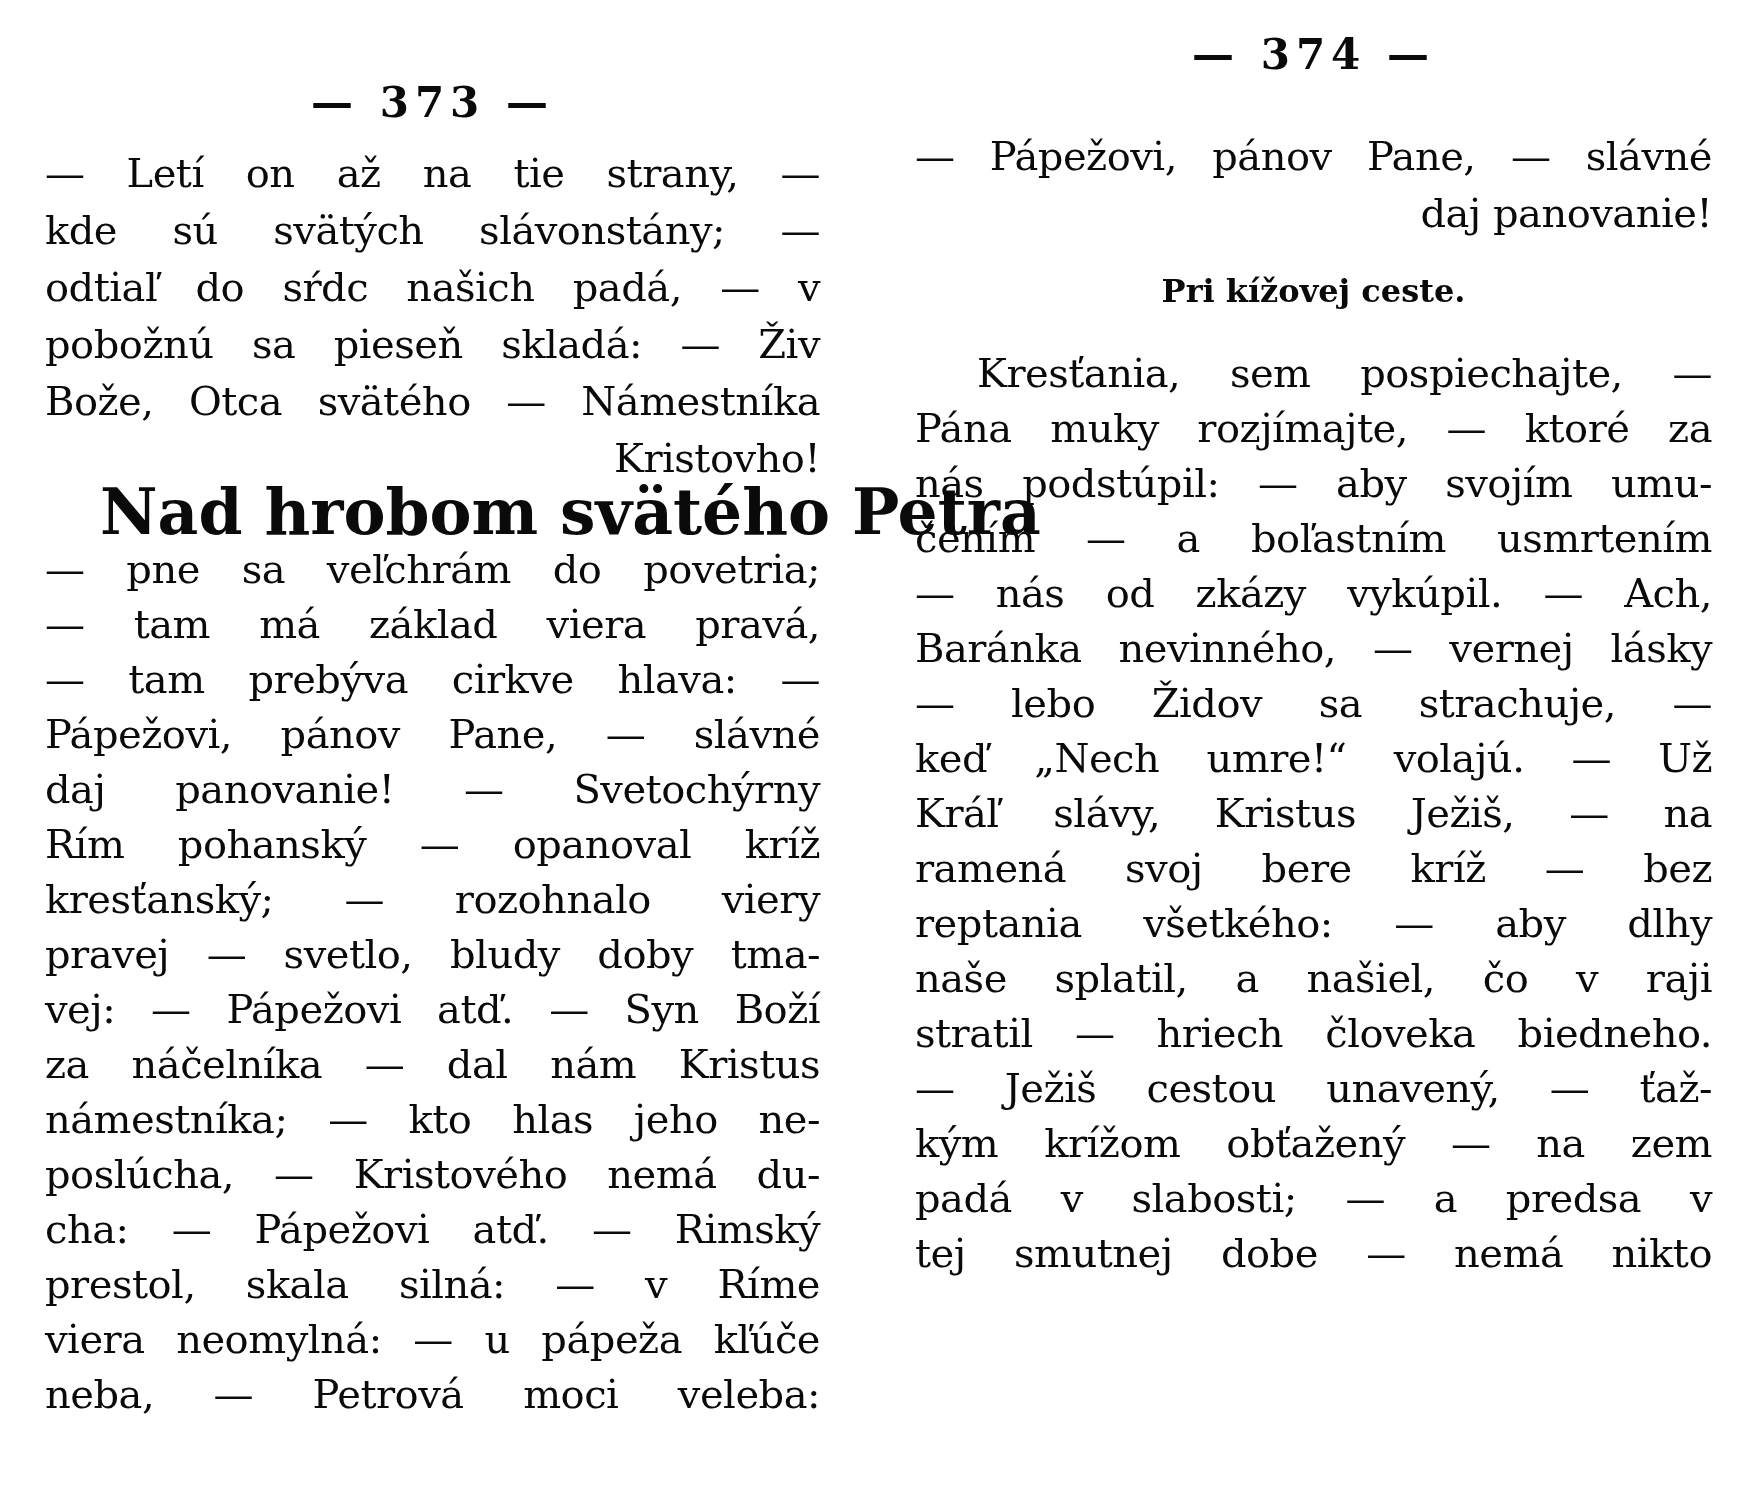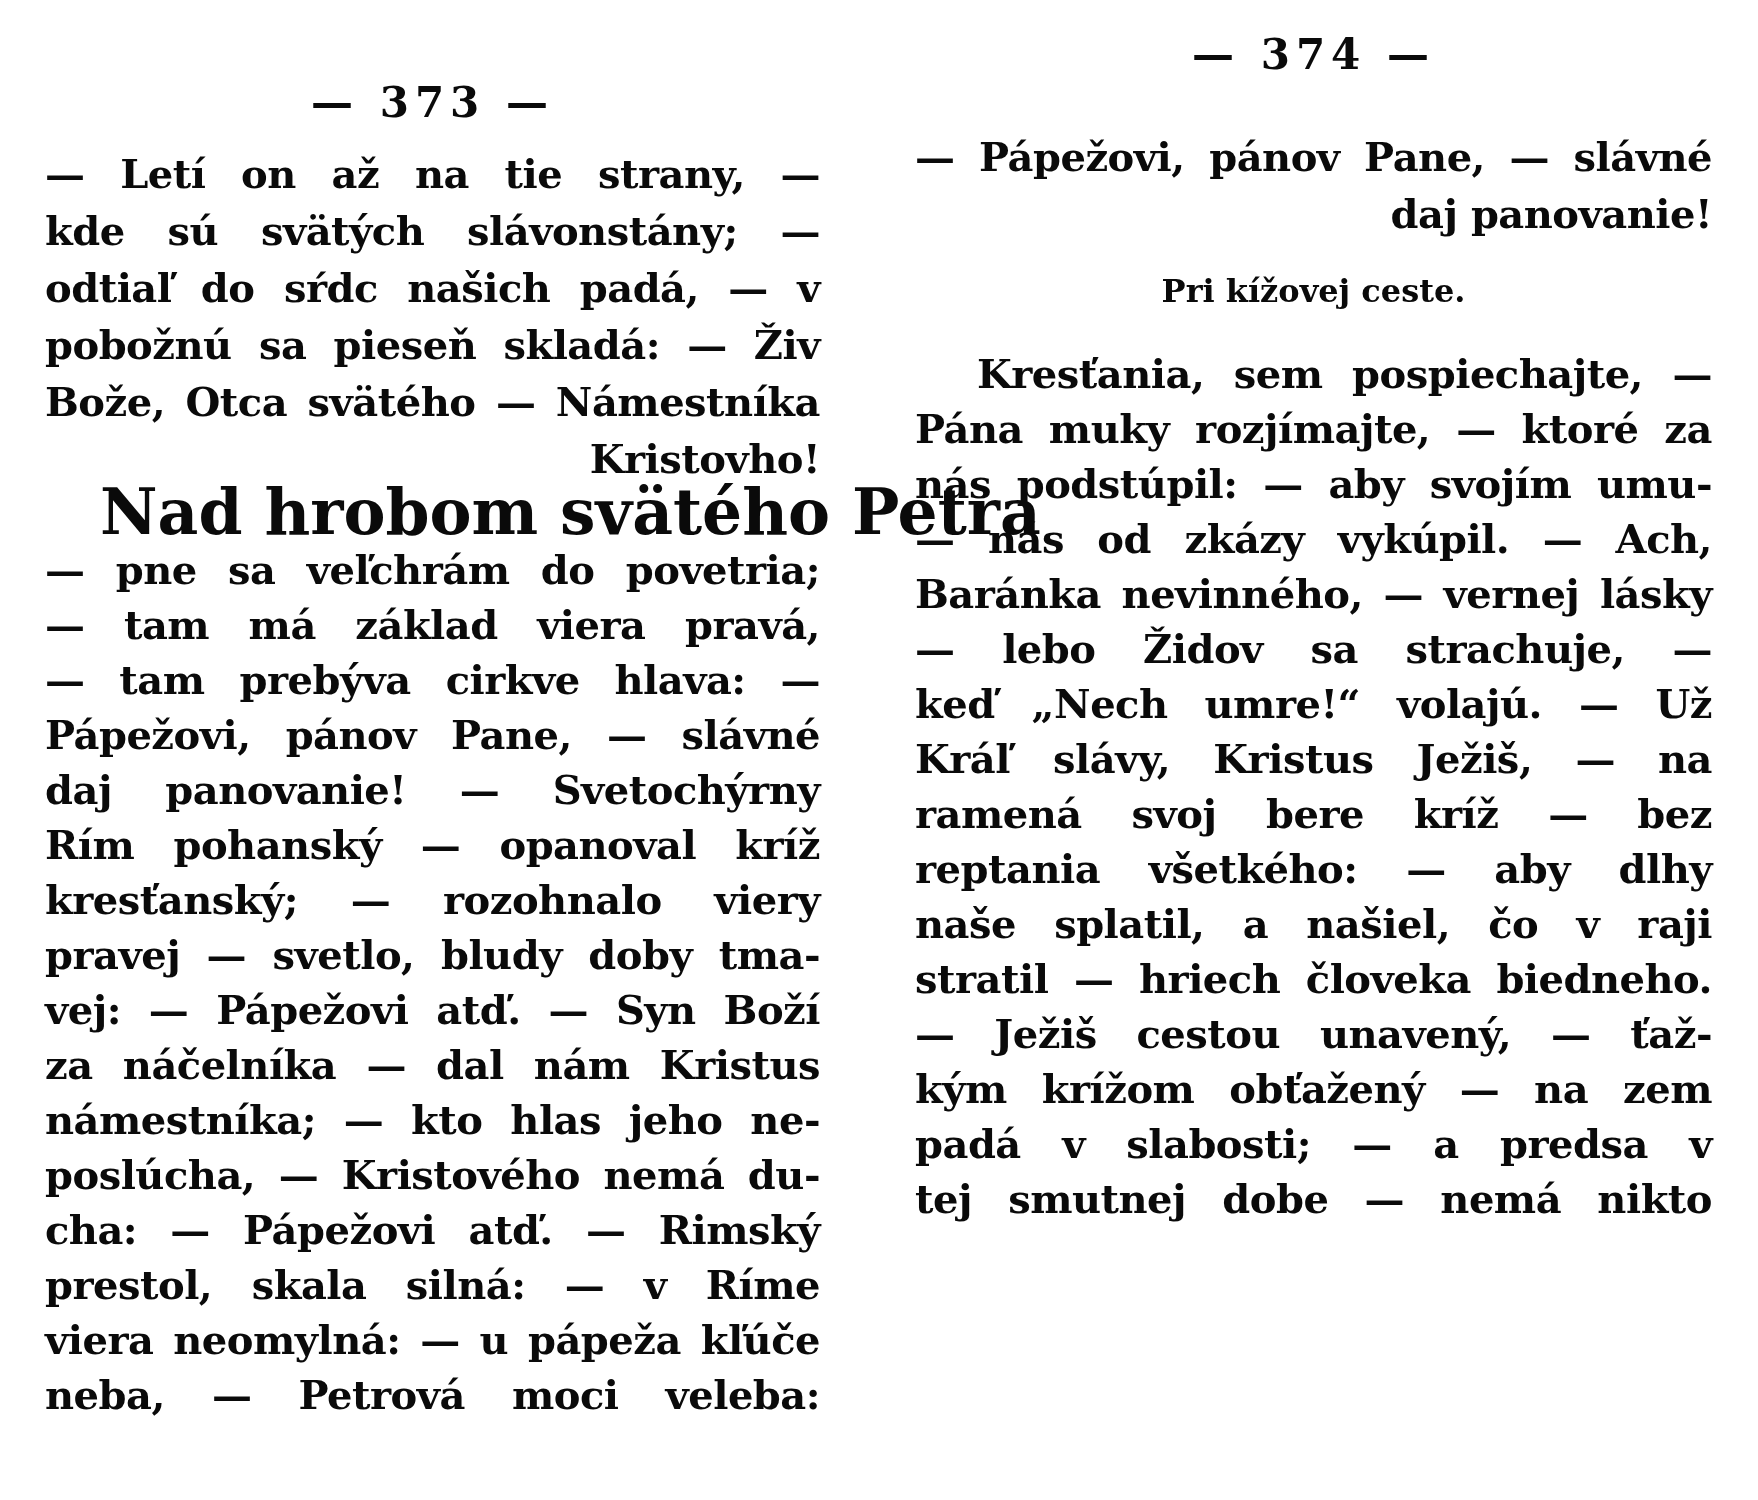--- a/index.html
+++ b/index.html
@@ -29,21 +29,21 @@
   .pagenum {
     text-align: center;
     font-size: 42px;
     font-weight: bold;
     letter-spacing: 6px;
     white-space: nowrap;
   }
   #page-left  .pagenum { top: 46px; margin-top: 32px; }
   #page-right .pagenum { top: 30px; }
 
-  .para { font-size: 40px; font-weight: bold; letter-spacing: -0.5px; }
+  .para { font-size: 40px; font-weight: normal; letter-spacing: -0.5px; }
 
   #para-l1 { top: 145px; line-height: 57px; }
   #para-l2 { top: 542px; line-height: 55px; }
   #para-r1 { top: 128px; line-height: 57px; }
   #para-r2 { top: 346px; line-height: 55px; }
 
   .heading {
     font-weight: bold;
     white-space: nowrap;
   }
@@ -106,20 +106,21 @@
   <div class="block pagenum">— 374 —</div>
   <div class="block para" id="para-r1">
       <div class="line j">— Pápežovi, pánov Pane, — slávné</div>
       <div class="line pl">daj panovanie!</div>
     </div>
   <div class="block heading" id="heading-right">Pri kížovej ceste.</div>
   <div class="block para" id="para-r2">
       <div class="line j ind">Kresťania, sem pospiechajte, —</div>
       <div class="line j">Pána muky rozjímajte, — ktoré za</div>
       <div class="line j">nás podstúpil: — aby svojím umu-</div>
+      <div class="line j">čením — a boľastním usmrtením</div>
       <div class="line j">— nás od zkázy vykúpil. — Ach,</div>
       <div class="line j">Baránka nevinného, — vernej lásky</div>
       <div class="line j">— lebo Židov sa strachuje, —</div>
       <div class="line j">keď „Nech umre!“ volajú. — Už</div>
       <div class="line j">Kráľ slávy, Kristus Ježiš, — na</div>
       <div class="line j">ramená svoj bere kríž — bez</div>
       <div class="line j">reptania všetkého: — aby dlhy</div>
       <div class="line j">naše splatil, a našiel, čo v raji</div>
       <div class="line j">stratil — hriech človeka biedneho.</div>
       <div class="line j">— Ježiš cestou unavený, — ťaž-</div>

